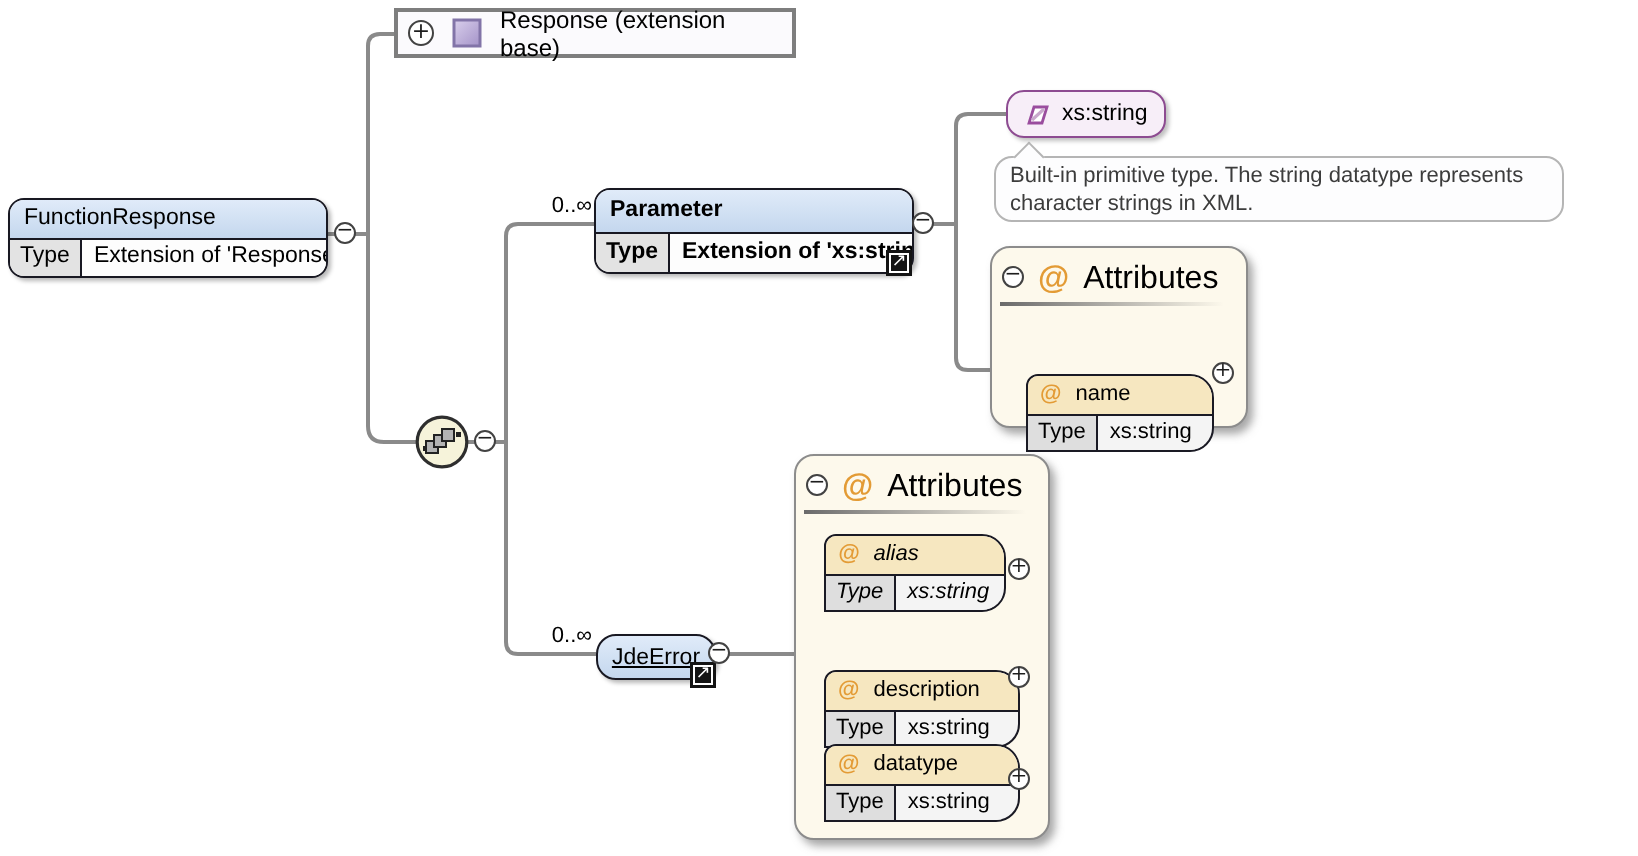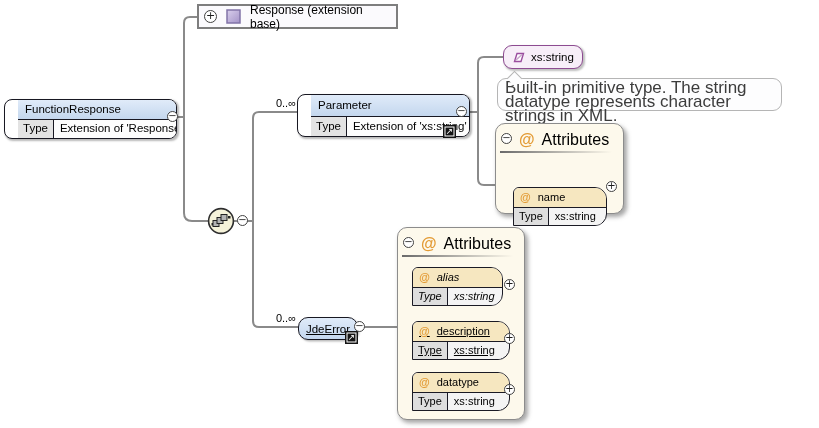--- a/index.html
+++ b/index.html
@@ -2,21 +2,21 @@
 <html><head>
 <meta charset="utf-8">
 <style>
   html,body{margin:0;padding:0;background:#fff;}
   .canvas{position:relative;width:819px;height:428px;background:#ffffff;
     font-family:"Liberation Sans",sans-serif;overflow:hidden;color:#000;}
   svg.connectors{position:absolute;left:0;top:0;z-index:1;}
 
   
   .elem-box{position:absolute;border:1.6px solid #181822;border-radius:8px;overflow:hidden;
-    background:#fff;z-index:2;font-size:11.5px;box-shadow:1.5px 1.5px 2px rgba(0,0,0,0.28);padding-left:13px;}
+    background:#fff;z-index:2;font-size:11.5px;box-shadow:1.5px 1.5px 2px rgba(0,0,0,0.28);}
   .elem-header{background:linear-gradient(#e0ebf9,#c4d7ee);padding:1px 7px;height:17px;line-height:16px;white-space:nowrap;}
   .elem-row{display:flex;border-top:1.4px solid #181822;height:18px;line-height:17px;}
   .type-cell{background:#e3e3e3;padding:0 5px;border-right:1.4px solid #181822;}
   .type-value{padding:0 6px;background:#fdfdfd;white-space:nowrap;}
   .pill{position:absolute;border:1.6px solid #181822;border-radius:10px;z-index:2;font-size:11.5px;
     background:linear-gradient(#e0ebf9,#c4d7ee);display:flex;align-items:center;justify-content:center;
     box-shadow:1.5px 1.5px 2px rgba(0,0,0,0.28);}
 
   
   .toggle{position:absolute;width:11px;height:11px;box-sizing:border-box;border:1px solid #424242;
@@ -34,21 +34,21 @@
 
   .occur{position:absolute;font-size:11px;color:#000;z-index:2;white-space:nowrap;}
 
   
   .simple-box{position:absolute;left:503px;top:45px;width:80px;height:24px;border:1.7px solid #8d4b91;
     border-radius:9px;background:#f7eef8;display:flex;align-items:center;gap:5px;padding:0 6px;
     box-sizing:border-box;font-size:11.5px;z-index:2;box-shadow:1.5px 1.5px 2px rgba(0,0,0,0.25);}
 
   
   .balloon{position:absolute;left:497px;top:78px;width:285px;height:33px;border:1.4px solid #b5b5b5;
-    border-radius:9px;background:#fdfdfe;font-size:17px;color:#3c3c3c;padding:2px 7px;
+    border-radius:9px;background:#fdfdfe;font-size:11px;color:#3c3c3c;padding:2px 7px;
     box-sizing:border-box;line-height:14px;z-index:2;}
   .notch{position:absolute;left:11px;top:-6px;width:10px;height:10px;background:#fdfdfe;
     border-left:1.4px solid #b5b5b5;border-top:1.4px solid #b5b5b5;transform:rotate(45deg);}
 
   
   .attrs{position:absolute;background:#fdf9ec;border:1.5px solid #8c8c8c;border-radius:10px;
     box-shadow:2.5px 3px 4px rgba(95,95,95,0.55);box-sizing:border-box;z-index:2;}
   .attrs-header{position:absolute;left:23px;top:7px;font-size:16px;white-space:nowrap;}
   .at{color:#e39b35;font-weight:bold;margin-right:7px;}
   .attrs-divider{position:absolute;left:4px;top:27px;height:2px;width:88%;
@@ -114,21 +114,21 @@
       <g fill="#b3b3b3" stroke="#222" stroke-width="1">
         <rect x="6" y="13.5" width="6" height="6"></rect>
         <rect x="10" y="10.5" width="6" height="6"></rect>
         <rect x="14" y="7.5" width="6" height="6"></rect>
       </g>
     </svg>
   </div>
   <span class="toggle" style="left:237px;top:215px;">−</span>
 
   <span class="occur" style="left:266px;top:97px;width:30px;text-align:right;">0..∞</span>
-  <div class="elem-box" style="left:297px;top:94px;width:158px;">
+  <div class="elem-box" style="left:297px;top:94px;width:158px;font-weight:bold;">
     <div class="elem-header" style="height:19px;line-height:18px;">Parameter</div>
     <div class="elem-row" style="height:19px;line-height:18px;">
       <span class="type-cell">Type</span>
       <span class="type-value">Extension of 'xs:string'</span>
     </div>
   </div>
   <span class="linkicon" style="left:443px;top:125px;">↗</span>
   <span class="toggle" style="left:456px;top:106px;">−</span>
 
   <div class="simple-box">
@@ -180,21 +180,21 @@
     <div class="attr-card" style="left:14px;top:39px;width:89px;font-style:italic;">
       <div class="attr-head">
         <span class="at">@</span><span>alias</span>
       </div>
       <div class="attr-row">
         <span class="attr-type">Type</span>
         <span class="attr-val">xs:string</span>
       </div>
     </div>
 
-    <div class="attr-card" style="left:14px;top:93px;width:96px;text-decoration:underline;">
+    <div class="attr-card" style="left:14px;top:107px;width:96px;">
       <div class="attr-head">
         <span class="at">@</span><span>description</span>
       </div>
       <div class="attr-row">
         <span class="attr-type">Type</span>
         <span class="attr-val">xs:string</span>
       </div>
     </div>
 
     <div class="attr-card" style="left:14px;top:144px;width:96px;">

